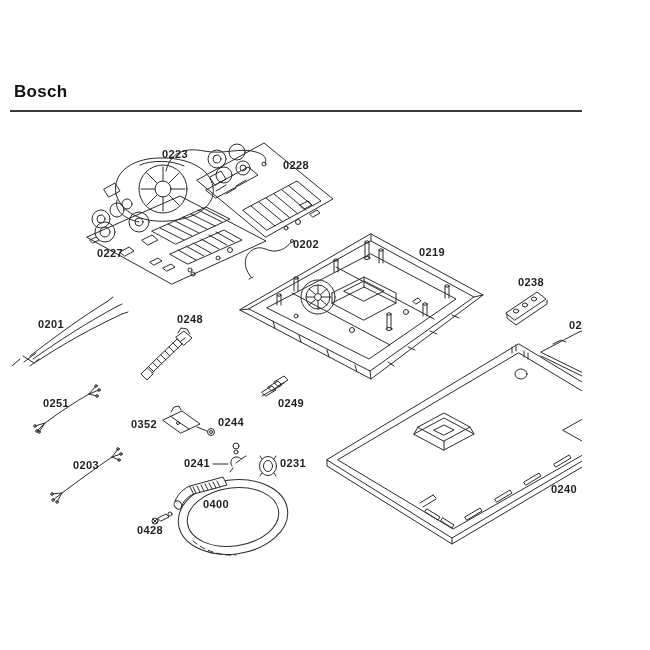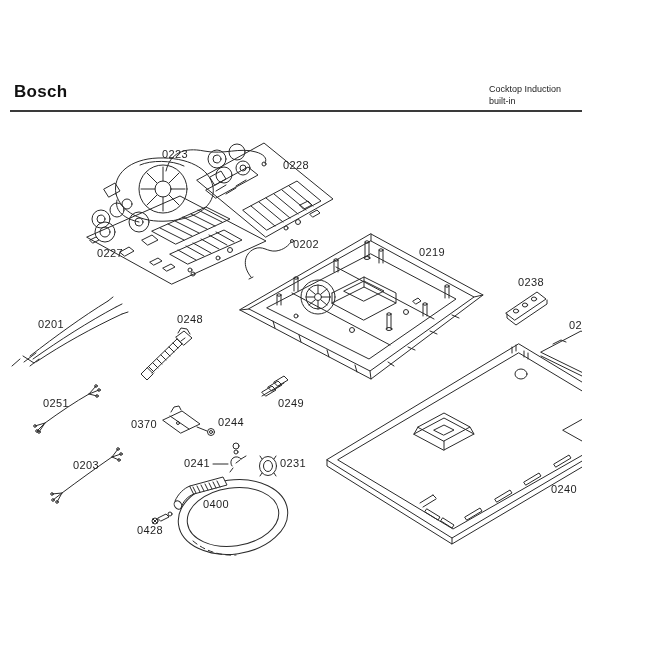--- a/index.html
+++ b/index.html
@@ -4,32 +4,28 @@
 <style>
   html,body{margin:0;padding:0;background:#ffffff;}
   .page{position:relative;width:582px;height:650px;background:#ffffff;overflow:hidden;
         font-family:"Liberation Sans",sans-serif;color:#1b1b1b;}
   .brand{position:absolute;left:14px;top:82px;font-size:17px;font-weight:700;letter-spacing:.3px;color:#111;}
   .product{position:absolute;left:489px;top:83px;font-size:9px;line-height:12px;color:#222;}
   .rule{position:absolute;left:10px;top:110px;width:632px;height:2px;background:#3a3a3a;}
   svg.art{position:absolute;left:0;top:0;}
   svg.art *{stroke:#2b2b2b;stroke-width:1;fill:none;stroke-linecap:round;stroke-linejoin:round;}
   svg.art .wf{fill:#ffffff;}
-  .part-label{position:absolute;font-size:11px;font-weight:400;letter-spacing:.4px;color:#1f1f1f;white-space:nowrap;}
+  .part-label{position:absolute;font-size:11px;font-weight:700;letter-spacing:.4px;color:#1f1f1f;white-space:nowrap;}
 </style>
 </head>
 <body>
 
 <div class="page">
 
   <div class="brand">Bosch</div>
-  <div class="product">
-    <div>Cocktop Induction</div>
-    <div>built-in</div>
-  </div>
   <div class="rule"></div>
 
   <svg class="art" width="650" height="650" viewBox="0 0 650 650">
 
     <g>
       <path d="M166,171 C170,153 184,147 204,151 C224,155 240,147 256,152 C263,154 268,158 265,163"></path>
       <circle cx="264" cy="164" r="2"></circle>
       <path d="M116,194 C112,174 130,159 158,158 C187,157 210,168 213,187 C216,205 197,219 168,221 C141,223 121,212 116,194 Z"></path>
       <path d="M117,200 C114,211 125,219 139,222"></path>
       <path d="M140,165 C151,160 172,160 184,166"></path>
@@ -263,21 +259,21 @@
   <div class="part-label" style="left:283px;top:159px">0228</div>
   <div class="part-label" style="left:97px;top:247px">0227</div>
   <div class="part-label" style="left:293px;top:238px">0202</div>
   <div class="part-label" style="left:419px;top:246px">0219</div>
   <div class="part-label" style="left:518px;top:276px">0238</div>
   <div class="part-label" style="left:569px;top:319px">0239</div>
   <div class="part-label" style="left:38px;top:318px">0201</div>
   <div class="part-label" style="left:177px;top:313px">0248</div>
   <div class="part-label" style="left:43px;top:397px">0251</div>
   <div class="part-label" style="left:278px;top:397px">0249</div>
-  <div class="part-label" style="left:131px;top:418px">0370</div>
+  <div class="part-label" style="left:131px;top:418px">0352</div>
   <div class="part-label" style="left:218px;top:416px">0244</div>
   <div class="part-label" style="left:184px;top:457px">0241</div>
   <div class="part-label" style="left:280px;top:457px">0231</div>
   <div class="part-label" style="left:73px;top:459px">0203</div>
   <div class="part-label" style="left:203px;top:498px">0400</div>
   <div class="part-label" style="left:137px;top:524px">0428</div>
   <div class="part-label" style="left:551px;top:483px">0240</div>
 
 </div>
 

